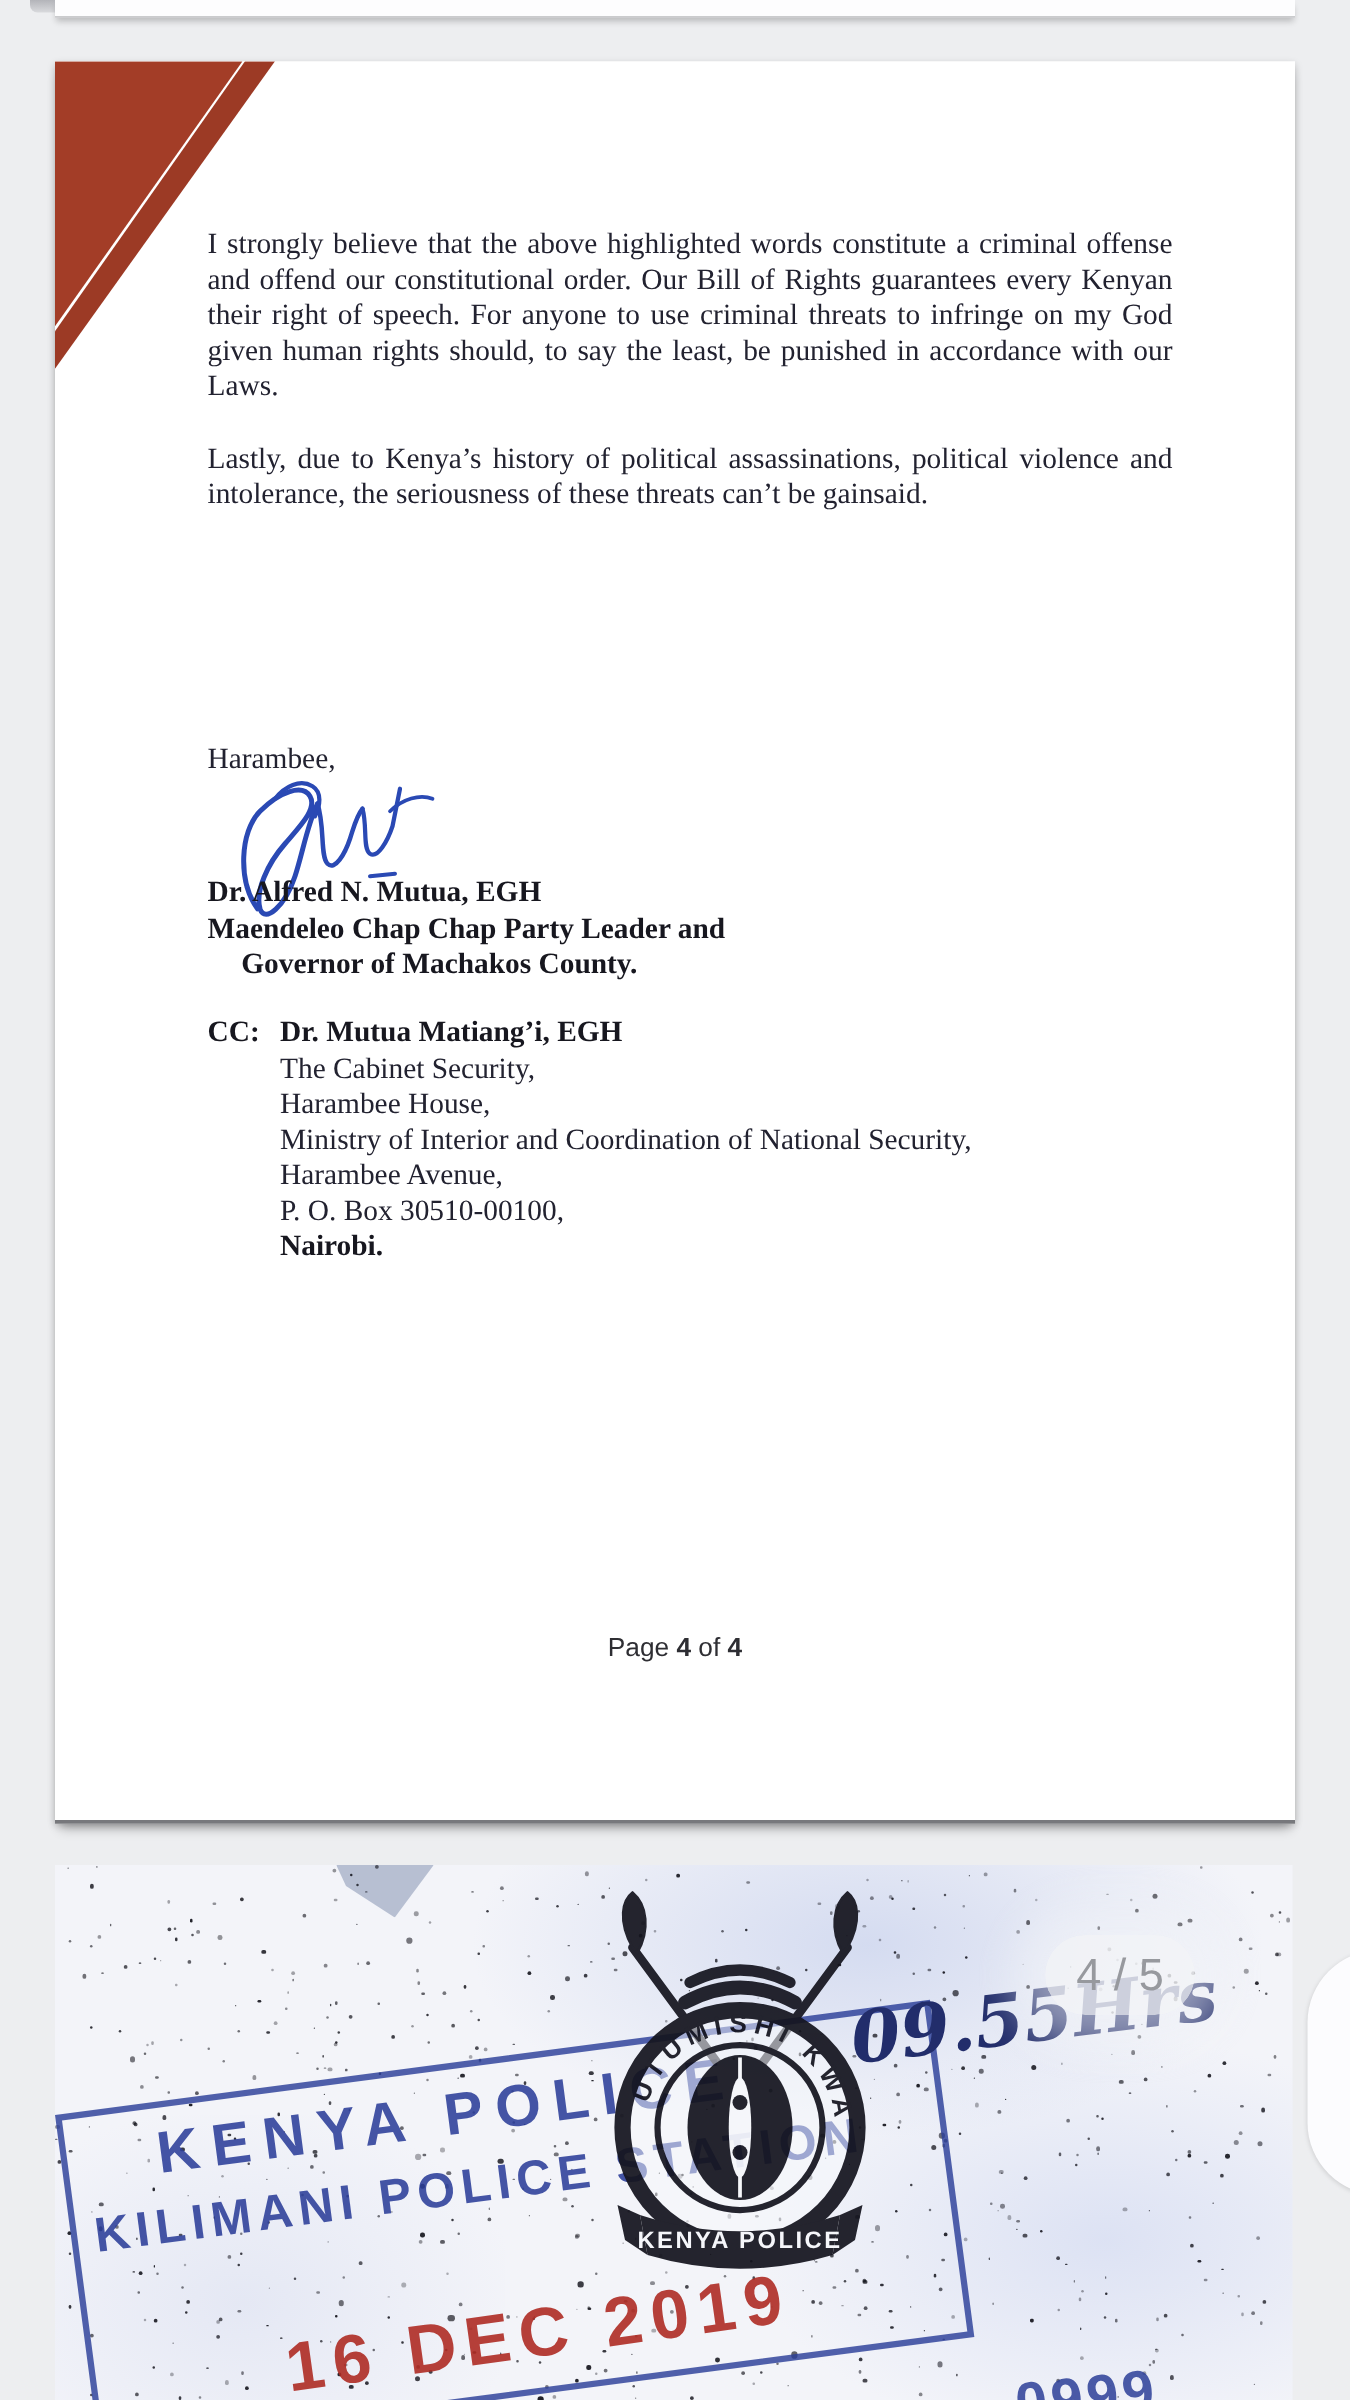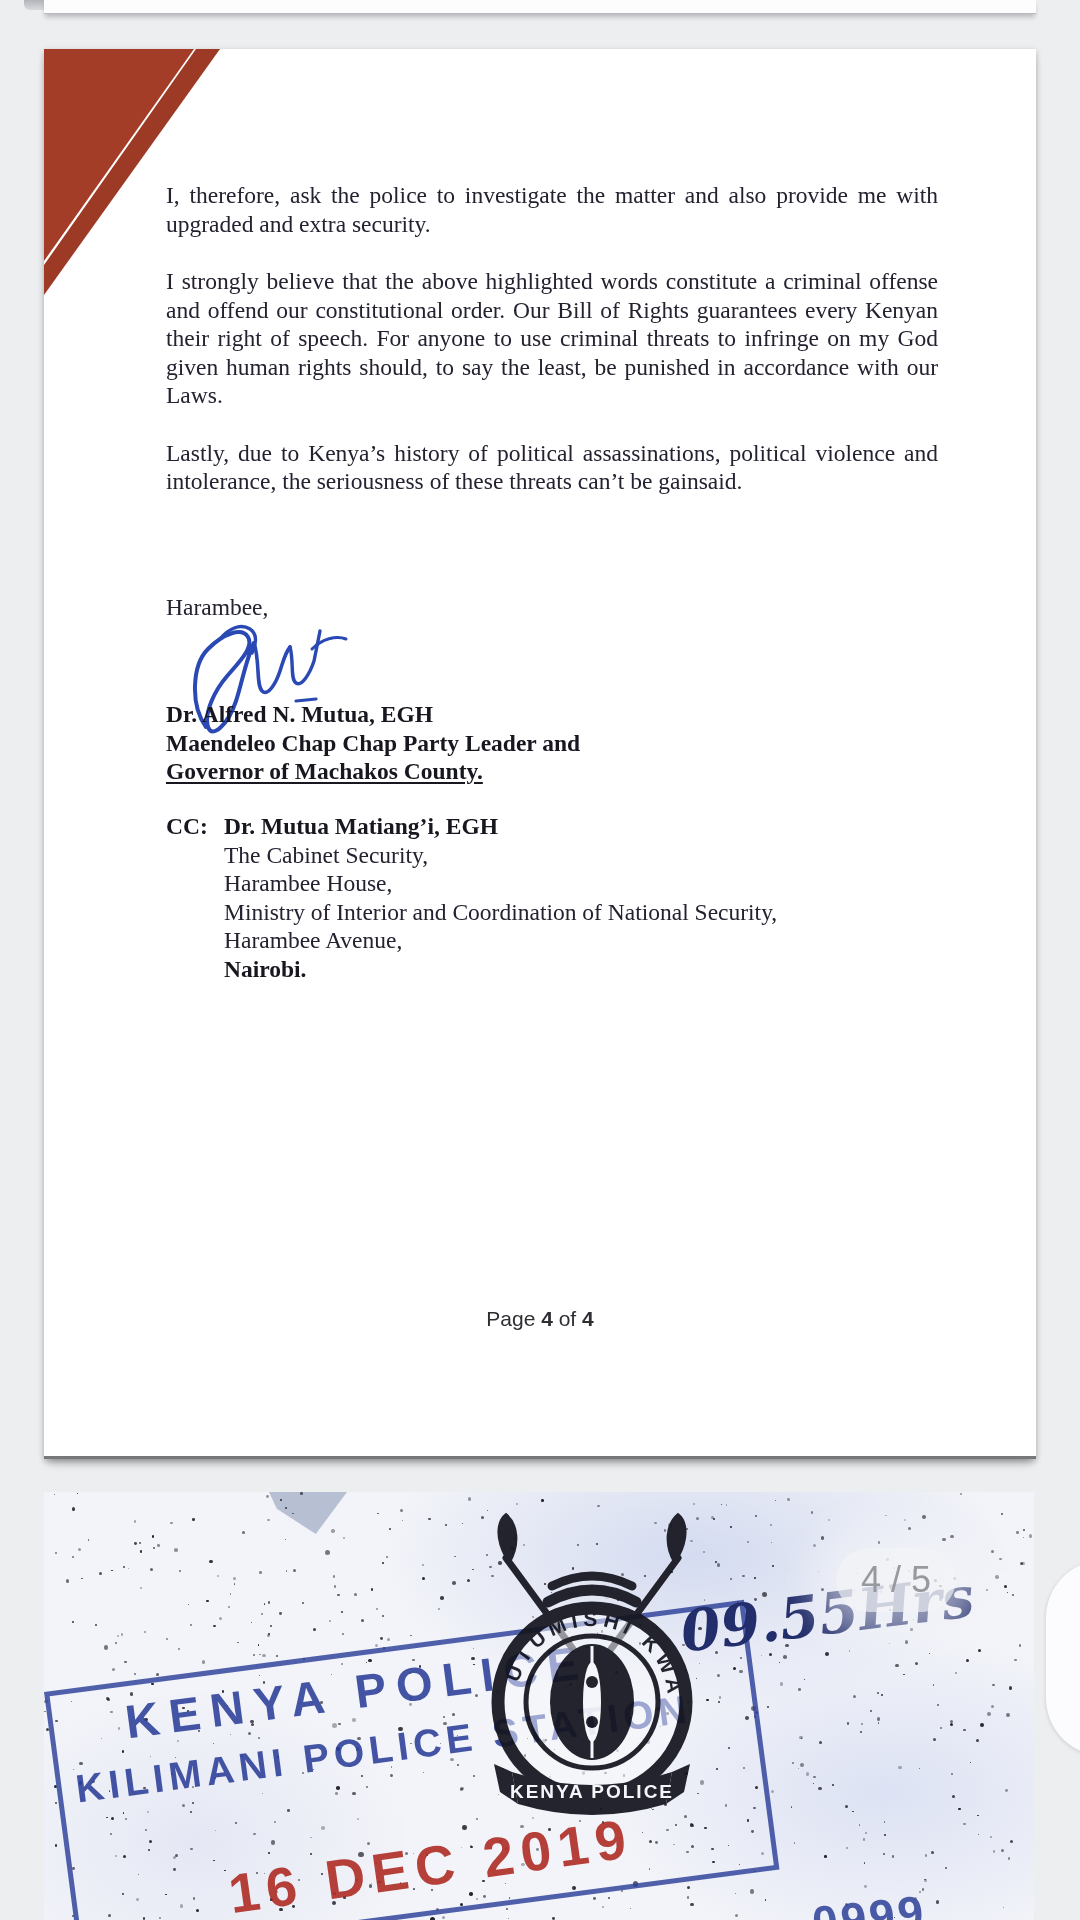--- a/index.html
+++ b/index.html
@@ -43,21 +43,21 @@
     font-size:23.5px;line-height:28.5px;color:#222230;
     text-align:justify;
   }
   .letter-body p{margin:0 0 29px 0;}
   .closing{position:absolute;left:122px;top:545px;font-size:23.5px;color:#222230;}
   .signature{position:absolute;left:140px;top:560px;width:190px;height:140px;}
   .sig-block{
     position:absolute;left:122px;top:651px;width:700px;
     font-size:23.5px;line-height:28.5px;font-weight:bold;color:#17171f;
   }
-  .sig-block .underlined{text-decoration:underline;text-decoration-thickness:2px;text-underline-offset:3px;}
+  .sig-block .underlined{text-decoration-thickness:2px;text-underline-offset:3px;margin-left:27px;}
   .cc-block{
     position:absolute;left:122px;top:763px;width:780px;
     font-size:23.5px;line-height:28.5px;color:#222230;display:flex;
   }
   .cc-label{font-weight:bold;width:58px;flex:0 0 58px;color:#17171f;}
   .cc-lines div{margin:0;}
   .cc-lines .bold{font-weight:bold;color:#17171f;}
   .page-footer{
     position:absolute;left:0;top:1258px;width:100%;text-align:center;
     font-family:"Liberation Sans", sans-serif;font-size:21px;color:#2e2e33;
@@ -130,21 +130,20 @@
 <body>
 
 <div class="top-tab"></div>
 <div class="prev-card"></div>
 
 <div class="doc-card">
   <div class="red-corner"></div>
   <div class="red-corner-strip"></div>
 
   <div class="letter-body">
-    <p>I, therefore, ask  the  police  to  investigate the matter and also provide me with upgraded and extra security.</p>
     <p>I strongly believe that the above highlighted words constitute a criminal offense and offend our constitutional order. Our Bill of Rights guarantees every Kenyan their right of speech. For anyone to use criminal threats to infringe on my God given human rights should, to say the least, be punished in accordance with our Laws.</p>
     <p>Lastly, due to Kenya’s history of political assassinations, political violence and intolerance, the seriousness of these threats can’t be gainsaid.</p>
   </div>
 
   <div class="closing">Harambee,</div>
 
   <svg class="signature" viewBox="0 0 190 140">
     <g fill="none" stroke="#2a49b4" stroke-linecap="round" stroke-linejoin="round">
       <path d="M22,118 C6,96 8,56 24,40 C40,24 58,18 64,28 C70,38 56,52 44,66 C30,82 20,104 24,118 C28,130 44,116 52,92 C58,74 62,50 70,34" stroke-width="4"></path>
       <path d="M36,30 C44,20 56,14 66,20 C74,25 72,36 68,44" stroke-width="3.4"></path>
@@ -162,20 +161,21 @@
   </div>
 
   <div class="cc-block">
     <div class="cc-label">CC:</div>
     <div class="cc-lines">
       <div class="bold">Dr. Mutua Matiang’i, EGH</div>
       <div>The Cabinet Security,</div>
       <div>Harambee House,</div>
       <div>Ministry of Interior and Coordination of National Security,</div>
       <div>Harambee Avenue,</div>
+      <div>P. O. Box 30510-00100,</div>
       <div class="bold">Nairobi.</div>
     </div>
   </div>
 
   <div class="page-footer">
     <span>Page</span>
     <b>4</b>
     <span>of</span>
     <b>4</b>
   </div>

